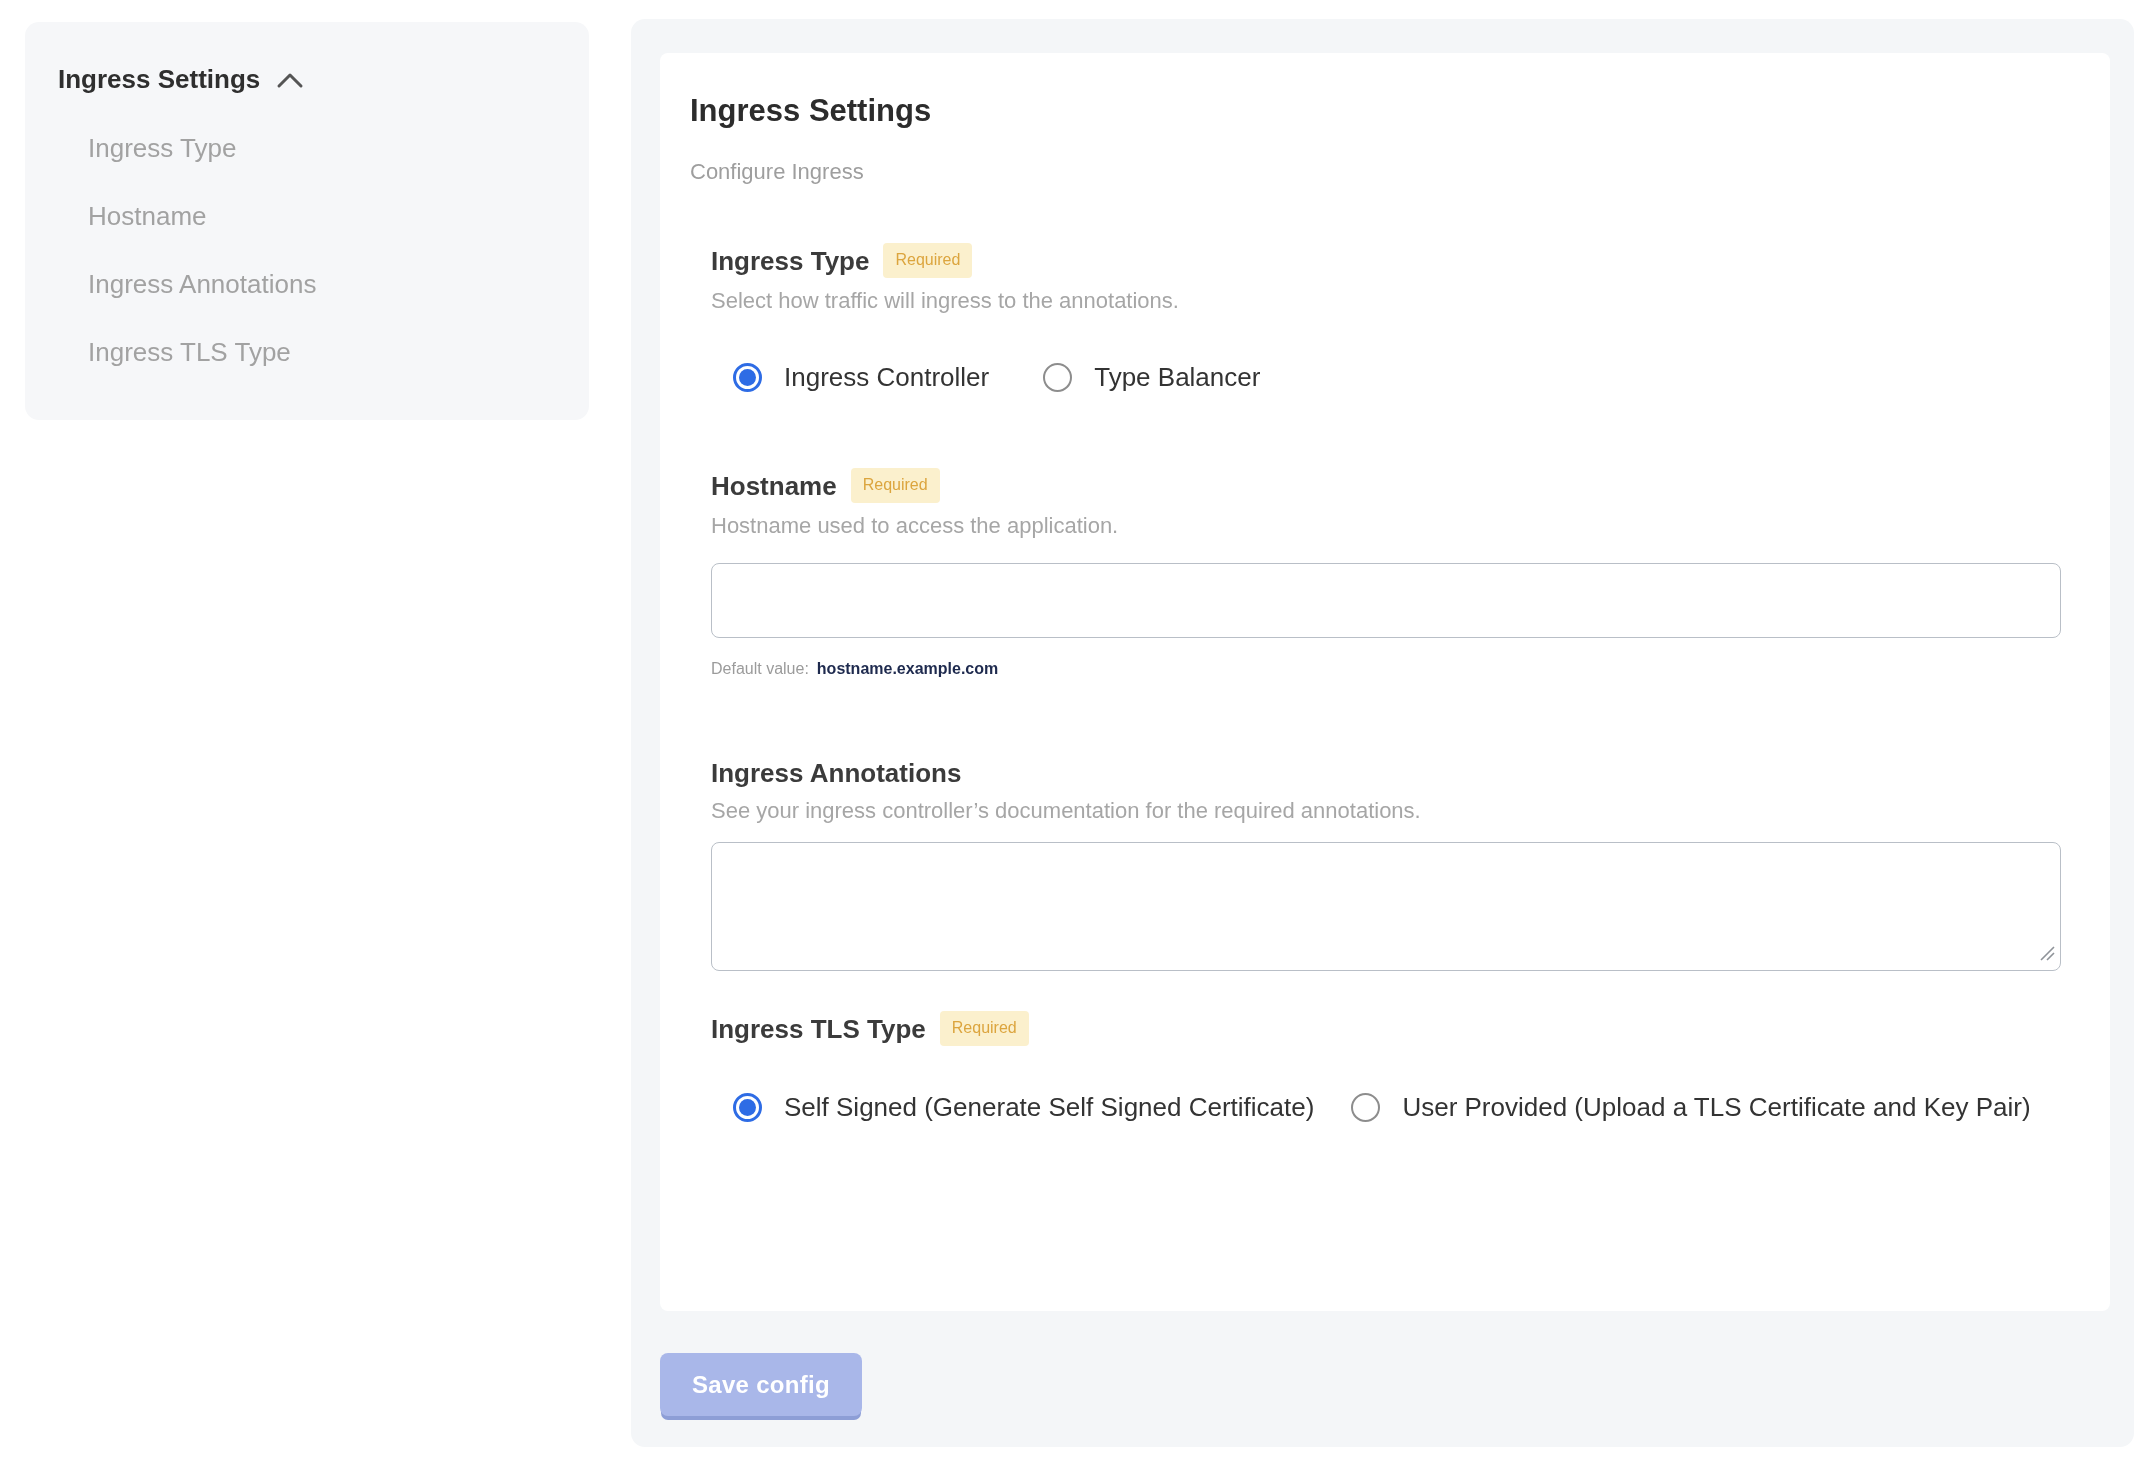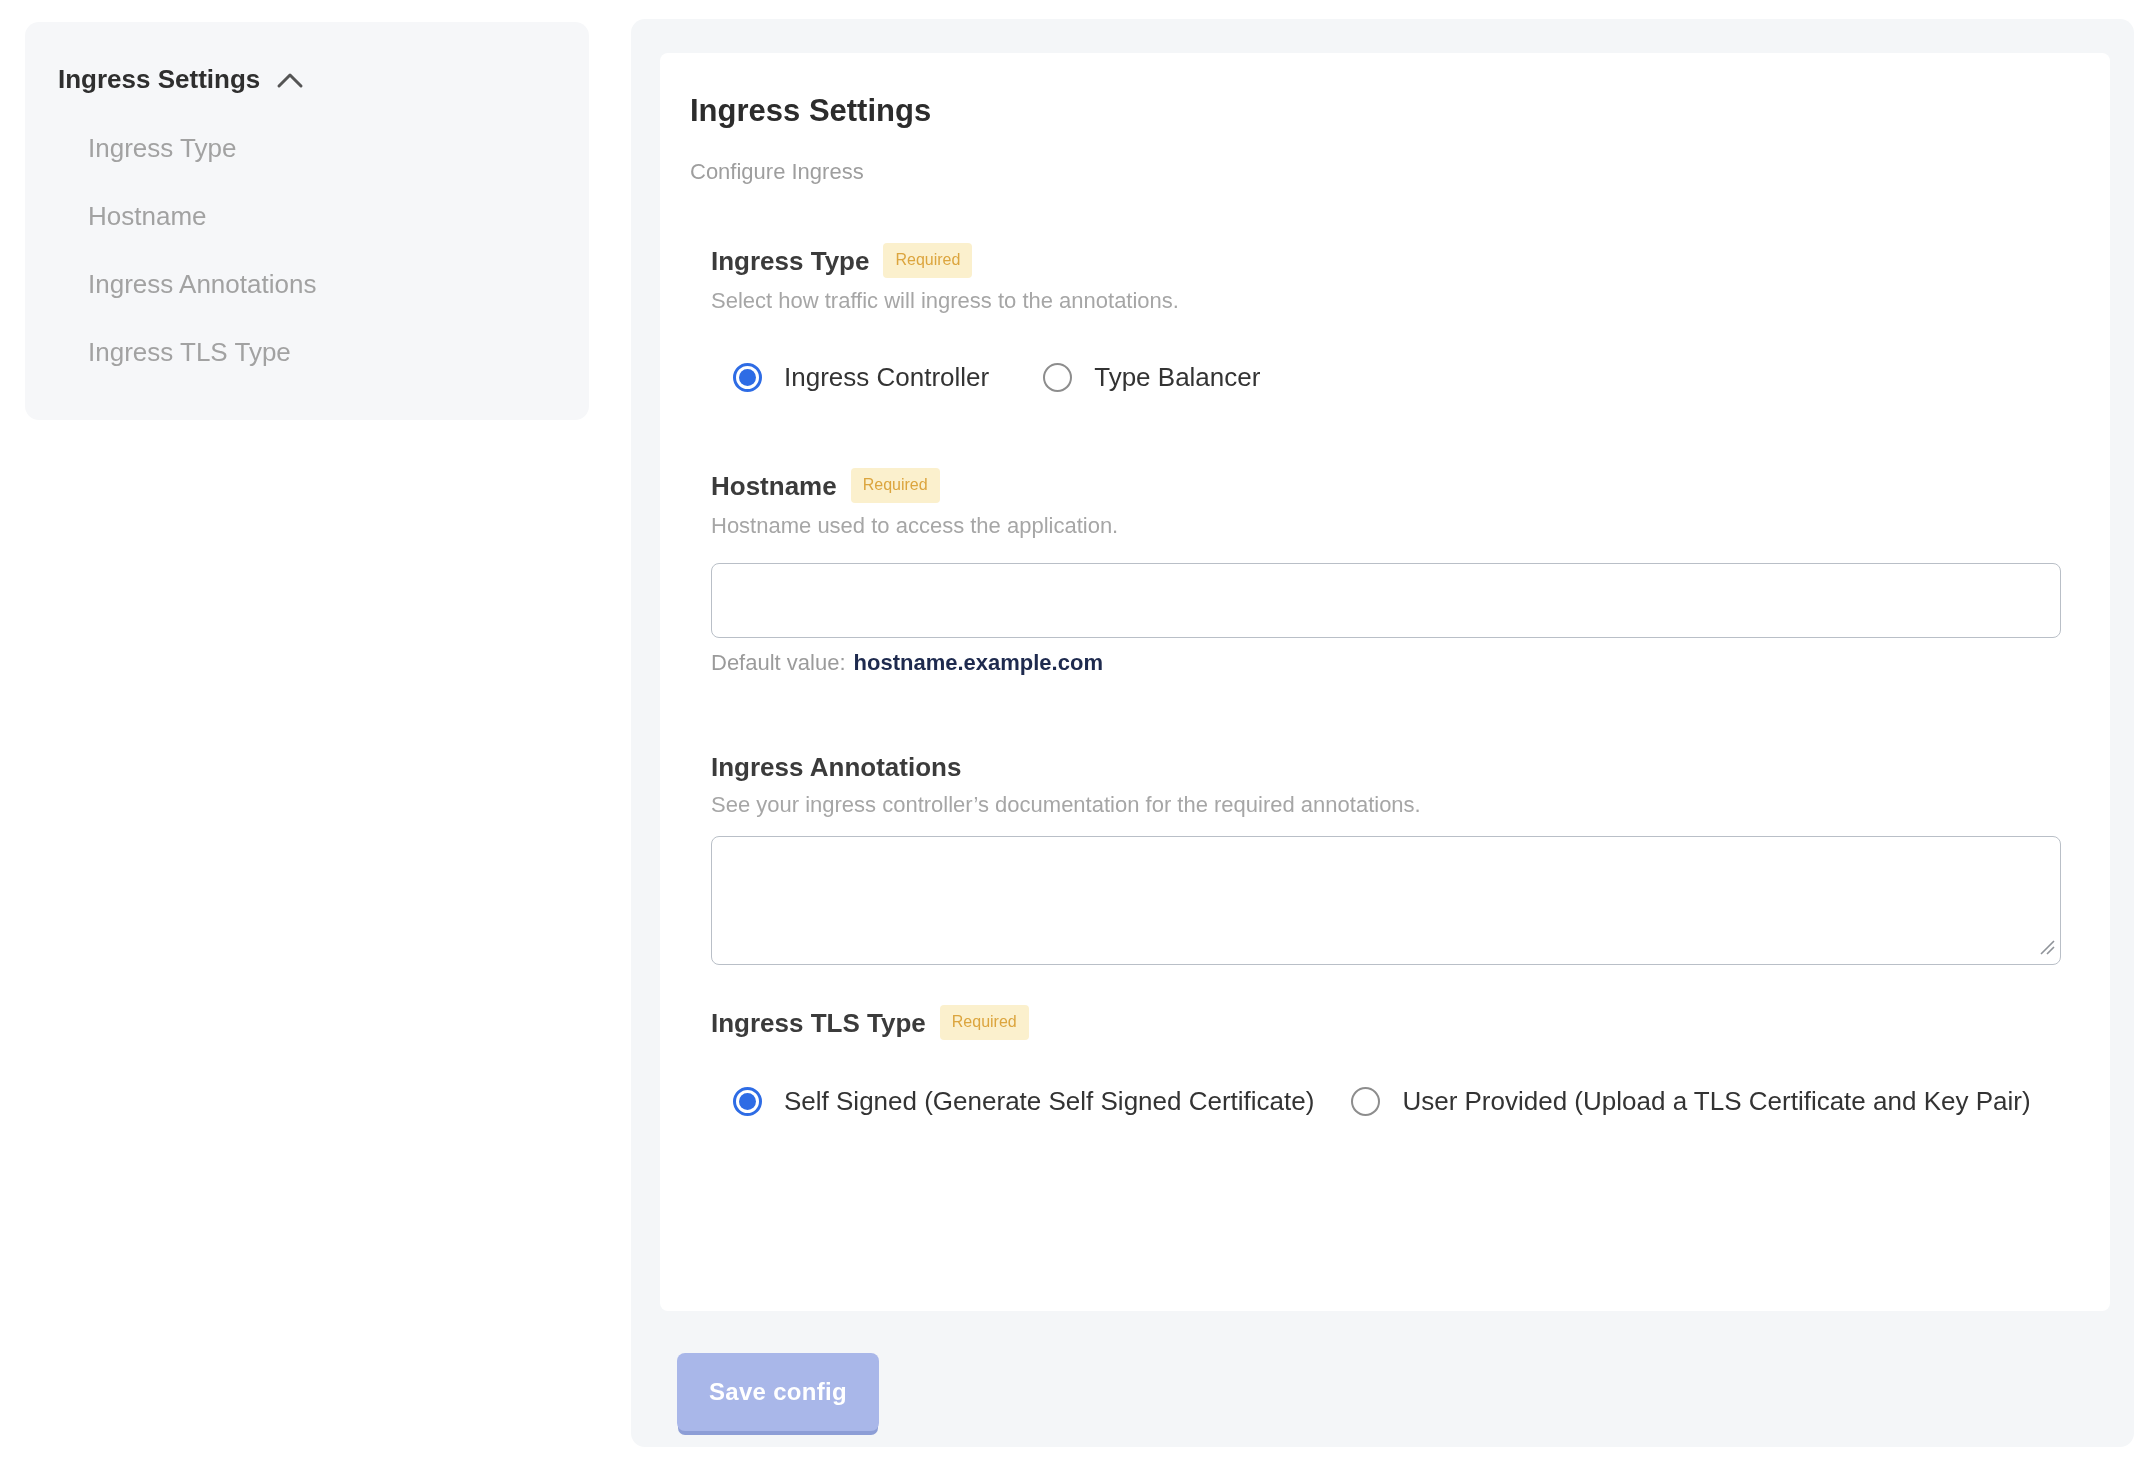--- a/index.html
+++ b/index.html
@@ -38,36 +38,36 @@
   .radio { width:29px; height:29px; border-radius:50%; position:relative; flex:none; background:#fff; }
   .radio.on { border:3px solid var(--accent-blue,#2e6ce5); }
   .radio.on::after { content:""; position:absolute; inset:3px; border-radius:50%;
     background:var(--accent-blue,#2e6ce5); }
   .radio.off { border:2px solid #8d8d8d; }
 
   .section-hostname { margin-top:76px; }
   .text-input { display:block; width:100%; height:75px; margin-top:24px;
     border:1px solid var(--input-border,#b9bfc7); border-radius:8px;
     font-size:24px; padding:0 20px; color:#333; background:#fff; outline:none; }
-  .default-line { margin-top:12px; font-size:22px; color:#9b9b9b; line-height:26px; }
+  .default-line { margin-top:18px; font-size:16px; color:#9b9b9b; line-height:26px; }
   .default-value { margin-left:8px; font-weight:700; color:var(--default-value-text,#1e2a4e); }
 
   .section-annotations { margin-top:76px; }
   .textarea-wrap { position:relative; margin-top:18px; }
   .text-area { display:block; width:100%; height:129px; resize:none;
     border:1px solid var(--input-border,#b9bfc7); border-radius:8px;
     font-size:24px; padding:14px 20px; color:#333; background:#fff; outline:none;
     font-family:"Liberation Sans","DejaVu Sans",sans-serif; }
   .resize-handle { position:absolute; right:5px; bottom:9px; width:18px; height:18px;
     pointer-events:none; }
 
   .section-tls { margin-top:40px; }
   .tls-options { display:flex; flex-direction:row; gap:37px; margin:46px 0 0 22px; }
 
-  .save-btn { position:absolute; left:46px; top:1334px; min-width:192px; height:78px;
+  .save-btn { position:absolute; left:29px; top:1334px; min-width:192px; height:63px;
     padding:0 32px; background:var(--save-button-bg,#a9b7e9); border:none; border-radius:8px;
     color:#ffffff; font-size:24px; font-weight:700; letter-spacing:0.3px;
     font-family:"Liberation Sans","DejaVu Sans",sans-serif; cursor:pointer;
     box-shadow:0 5px 0 -1px var(--save-button-shadow,#8d9ed6); }
 </style>
 </head>
 <body>
 
 <aside class="sidebar">
   <div class="sidebar-group-header">

